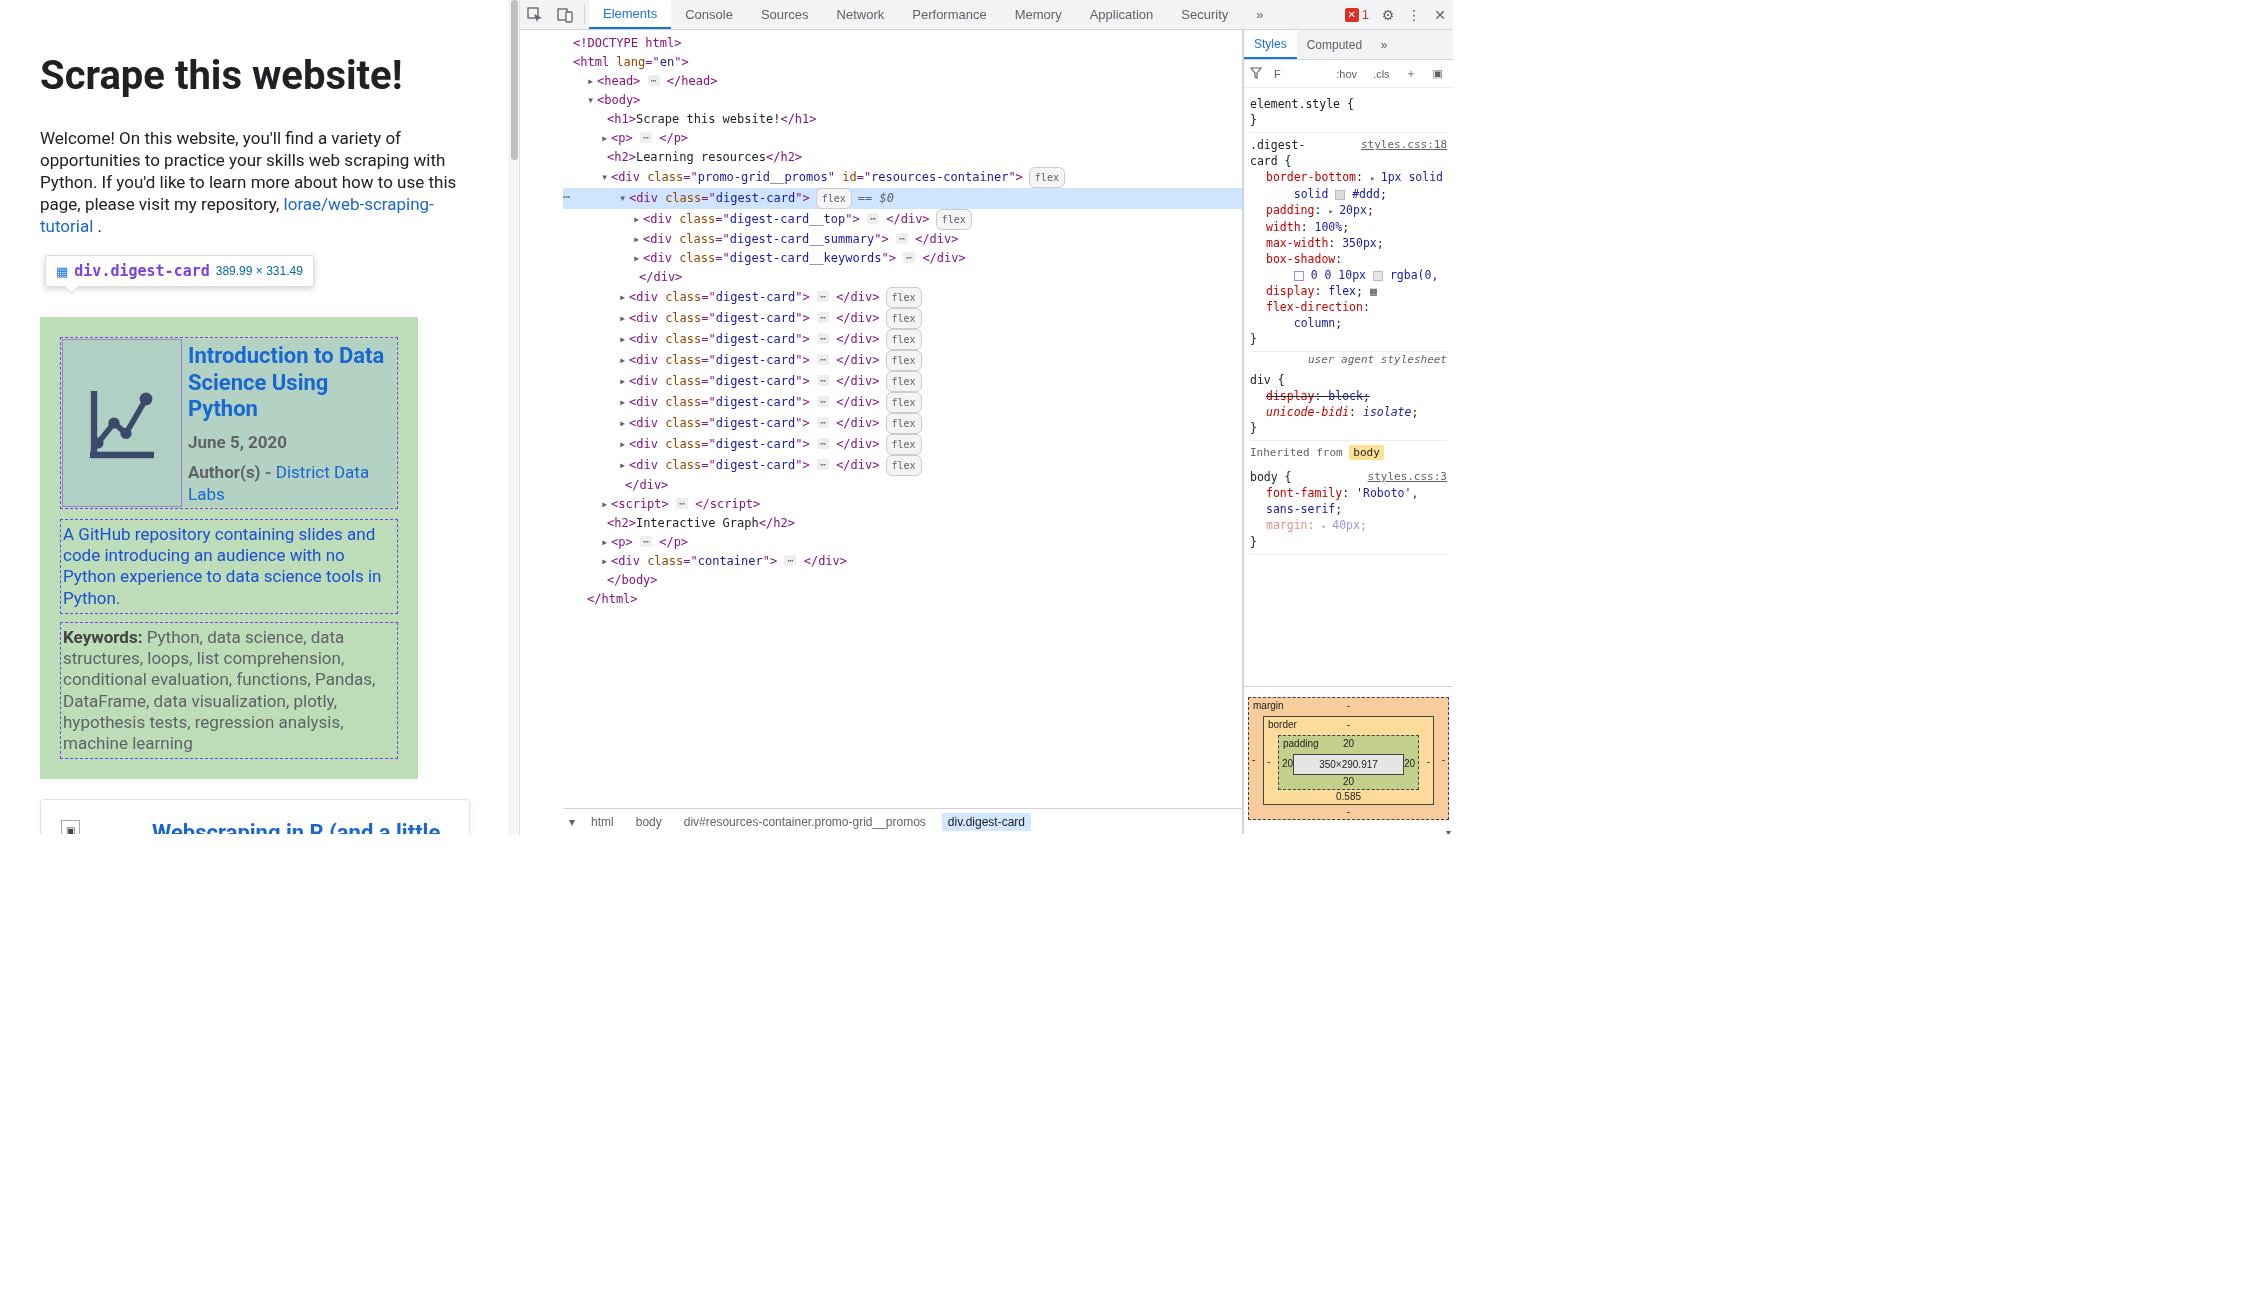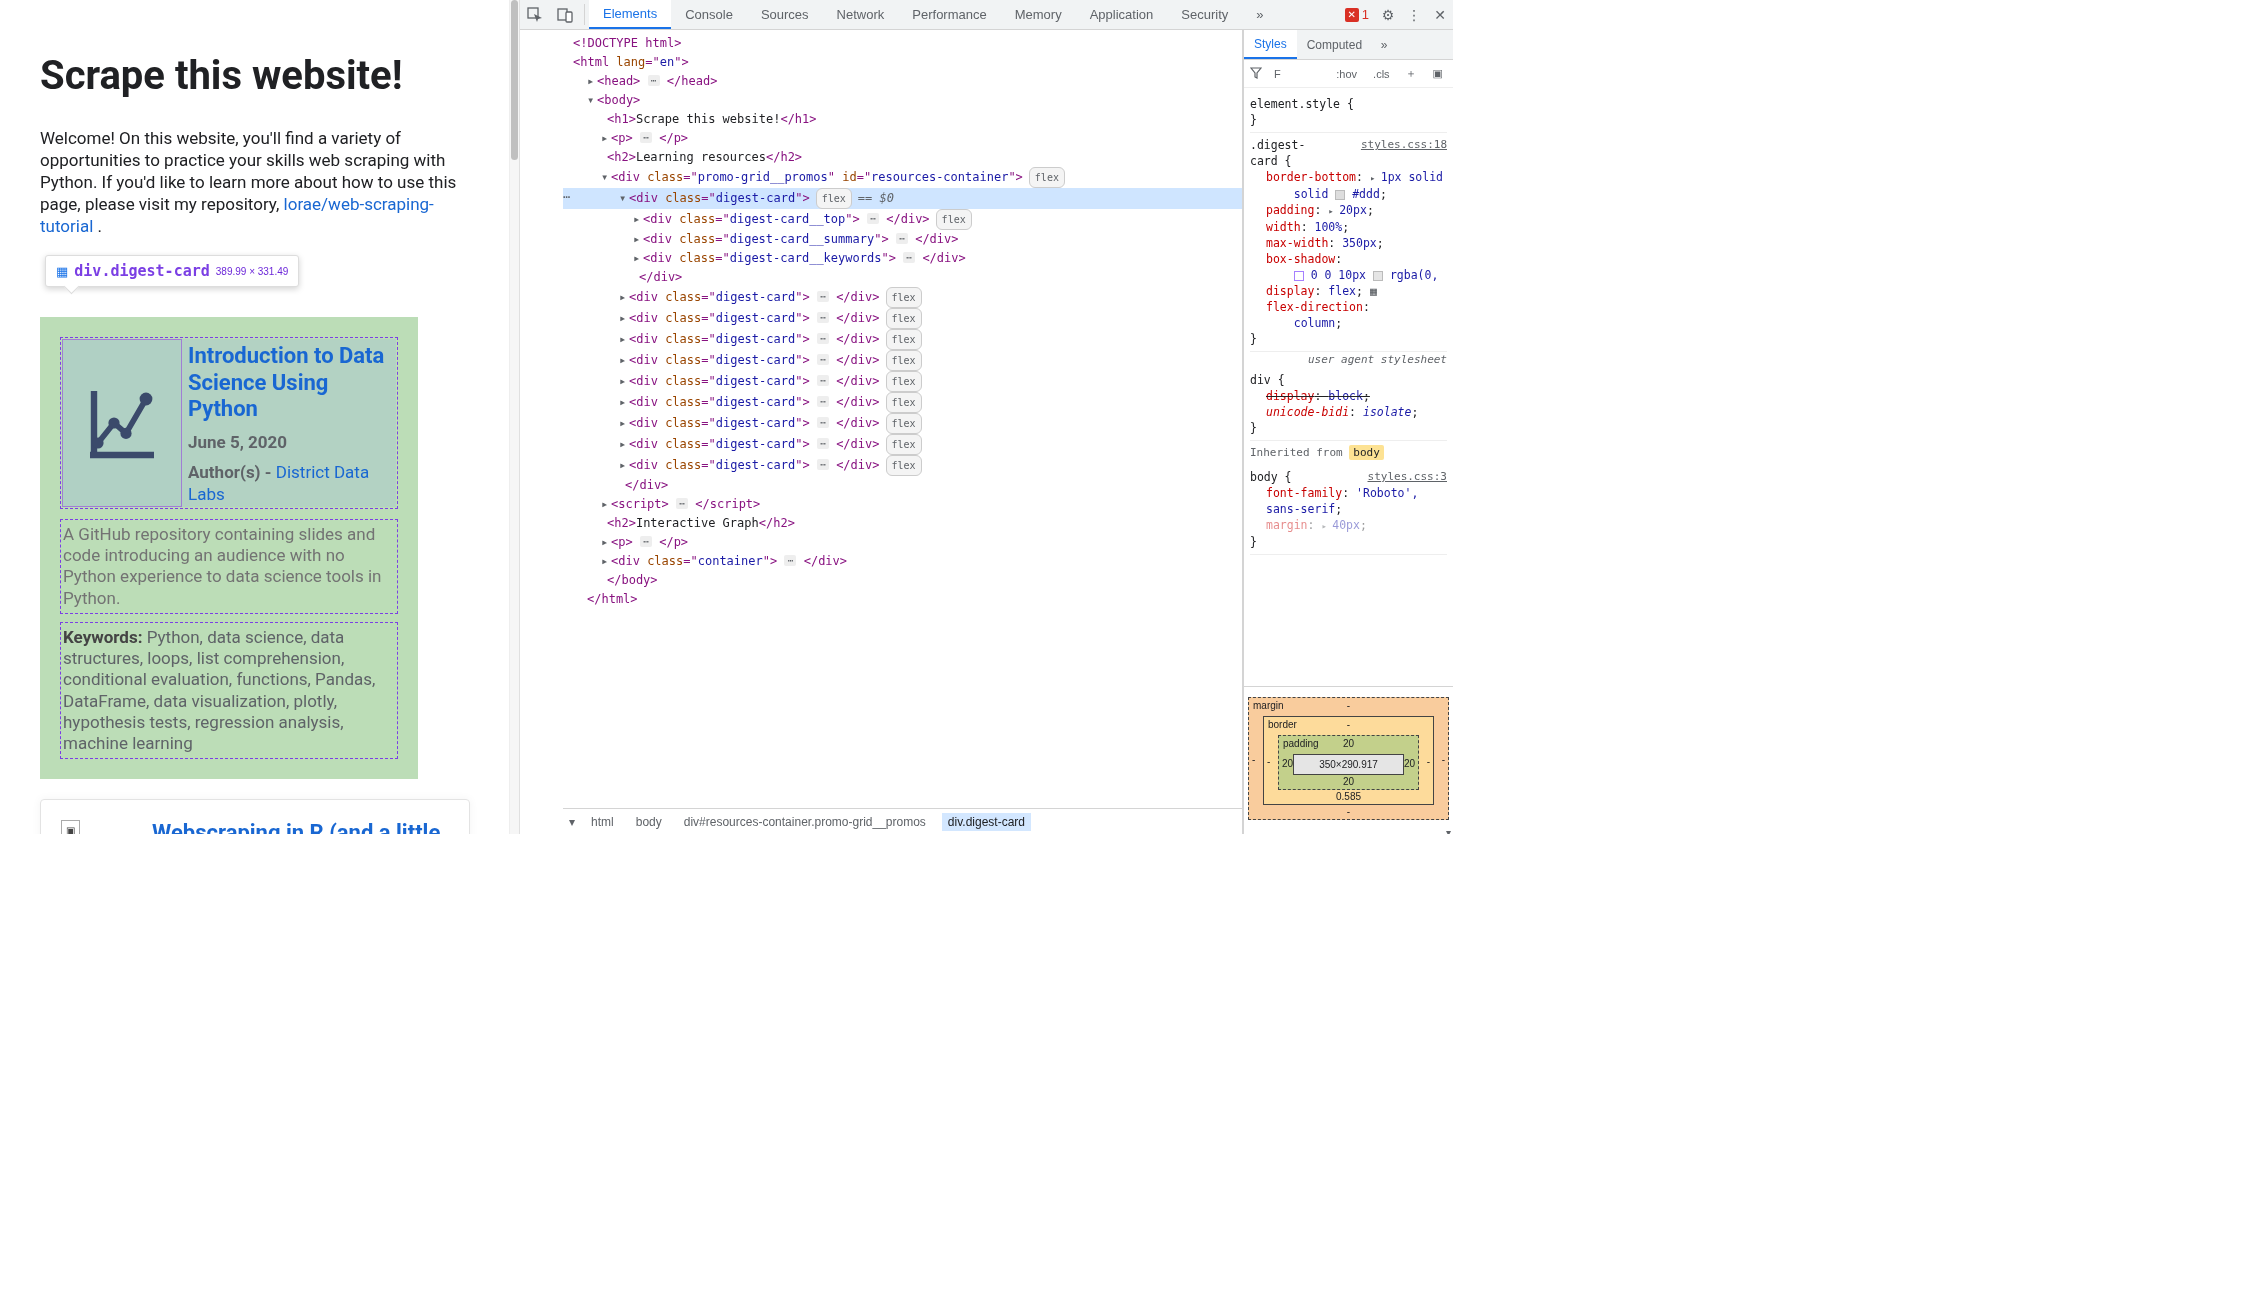--- a/index.html
+++ b/index.html
@@ -52,21 +52,21 @@
     border: 1px solid #ddd;
     border-radius: 3px;
     box-shadow: 0 2px 6px rgba(0,0,0,.18);
     padding: 6px 10px;
     display:flex; align-items:center; gap:6px;
     font-size: 14px;
     z-index: 30;
   }
   .inspect-tt .ic { color:#1a73e8; font-size:13px; }
   .inspect-tt .sel { color:#7b3fe4; font-family: monospace; font-size:15px; font-weight:600;}
-  .inspect-tt .dim { color:#6d28d9; font-size:10px; }
+  .inspect-tt .dim { color:#0369a1; font-size:12px; }
   .inspect-tt::after{
     content:''; position:absolute; bottom:-6px; left:20px;
     width:10px; height:10px; background:#fff; transform:rotate(45deg);
     border-right:1px solid #ddd; border-bottom:1px solid #ddd;
   }
 
   .card-highlighted {
     margin: 80px 0 20px 0;
     width: 378px;
     background: rgba(171,212,165,0.8);
@@ -94,21 +94,21 @@
   .card-head-txt .date{
     font-size:17px; font-weight:700; color:#5f6368; margin:8px 0;
   }
   .card-head-txt .auth{
     font-size:17px; font-weight:700; color:#5f6368;
   }
   .card-head-txt .auth .lk{ color:#1967d2; font-weight:400;}
 
   .card-summ {
     border:1px dashed #7b3fe4; margin-top:10px; padding:4px 2px;
-    color:#737373; font-size:17px; line-height:1.25;
+    color:#1d4ed8; font-size:17px; line-height:1.25;
   }
   .card-kw {
     border:1px dashed #7b3fe4; margin-top:8px; padding:4px 2px;
     color:#5f6368; font-size:17px; line-height:1.25;
   }
   .card-kw b{ color:#444; }
 
   .card2 {
     margin-top:20px; width:430px; border:1px solid #e3e3e3; border-radius:4px;
     box-shadow: 0 0 10px rgba(0,0,0,.05);

